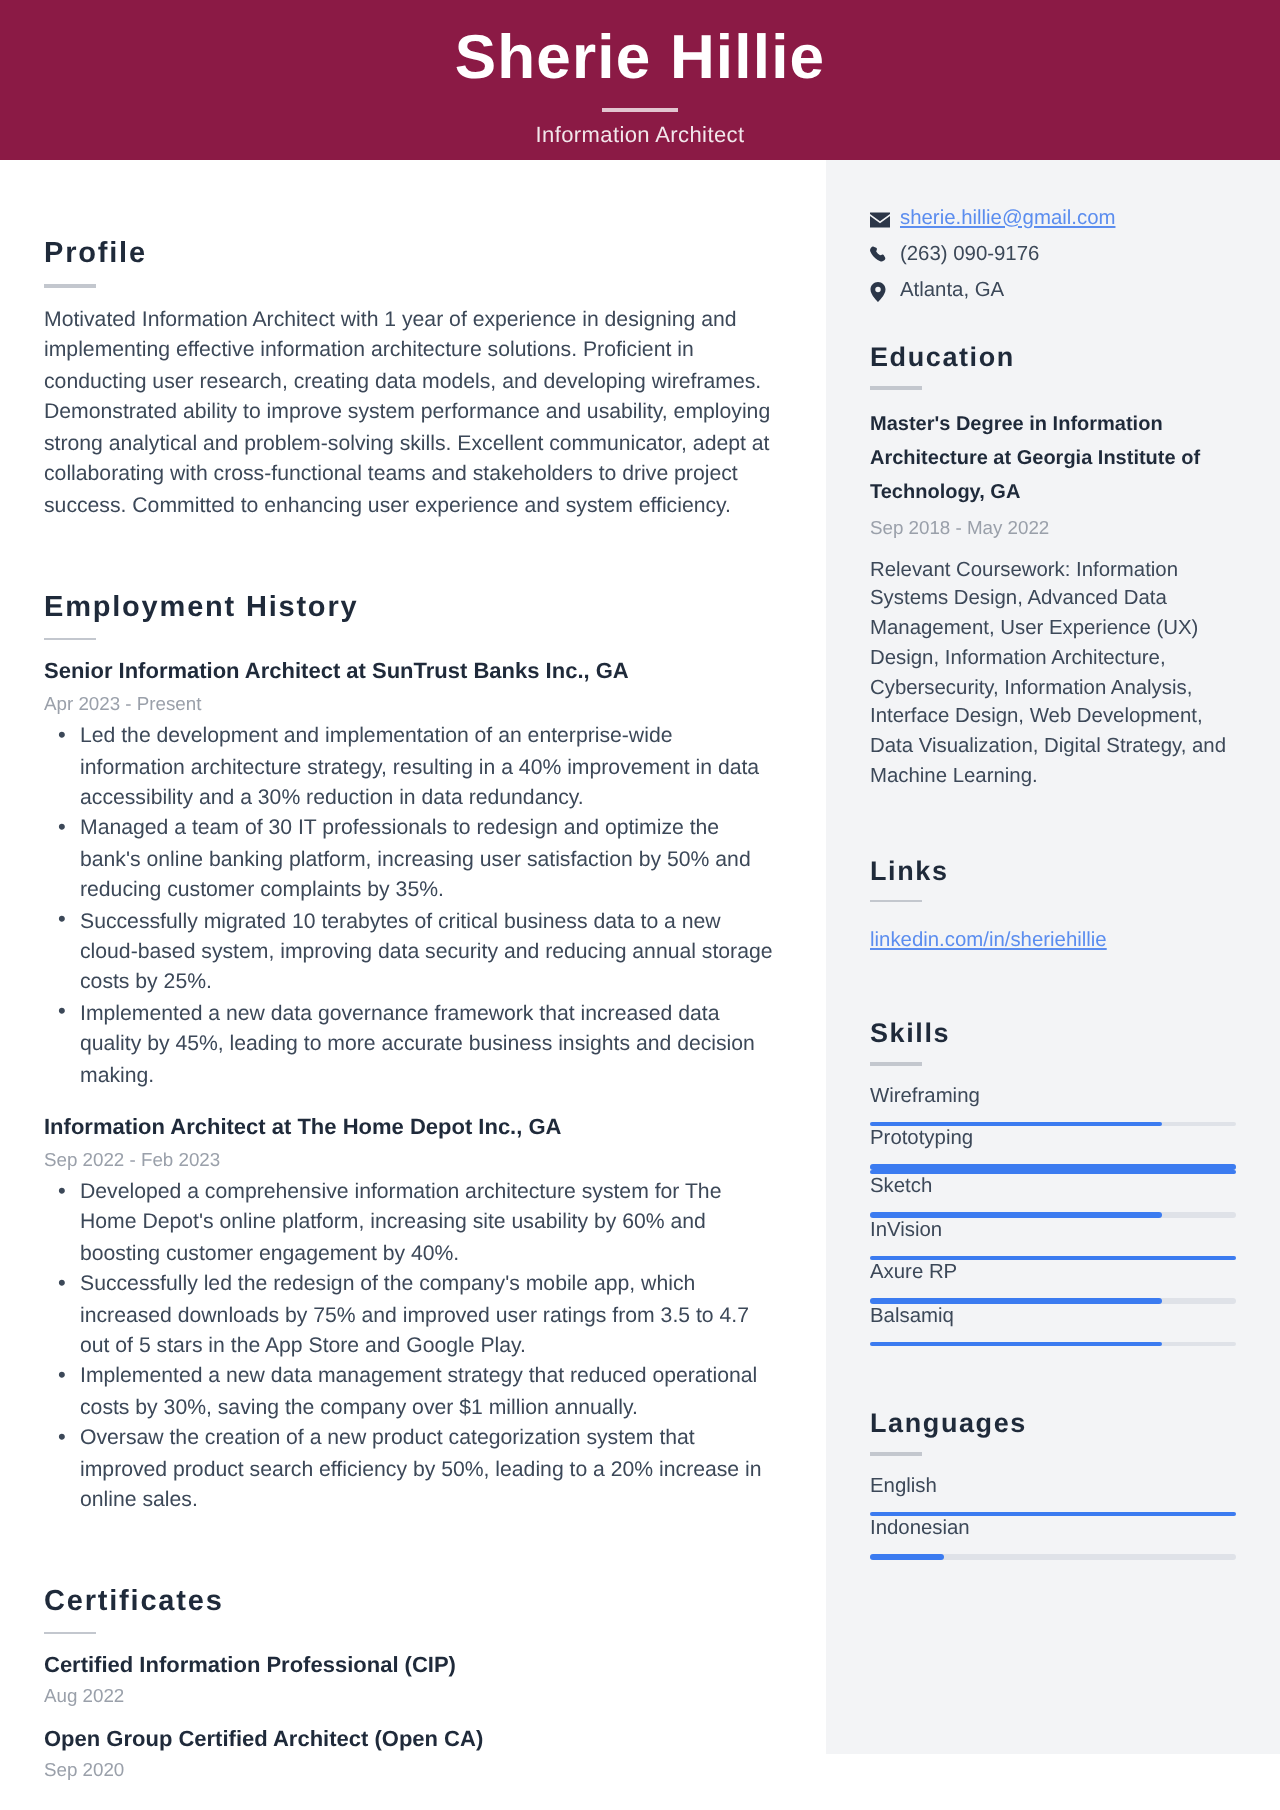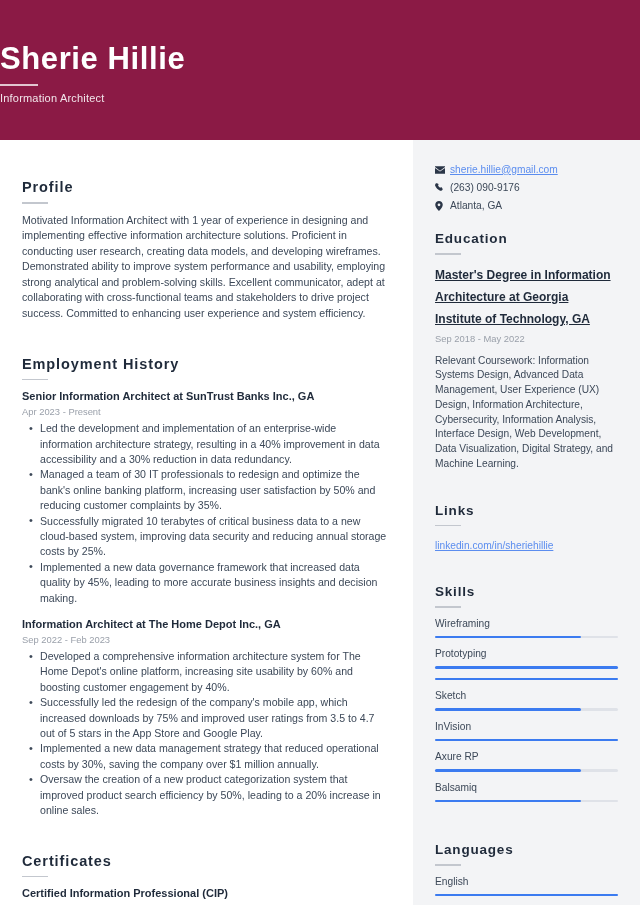--- a/index.html
+++ b/index.html
@@ -15,24 +15,25 @@
   .page {
     position: relative;
     width: 640px;
     height: 905px;
     background: #ffffff;
     overflow: hidden;
   }
 
   
   .header {
-    height: 140px;
+    height: 80px;
     background: #8b1a45;
     display: flex;
     flex-direction: column;
+    align-items: center;
     justify-content: center;
     padding-top: 6px;
   }
   .header-name {
     color: #ffffff;
     font-size: 31px;
     font-weight: bold;
     letter-spacing: 0.6px;
     line-height: 1.12;
   }
@@ -167,25 +168,24 @@
     color: #3c4858;
     line-height: 14px;
   }
   .contact-text.link {
     color: #5b8def;
     text-decoration: underline;
   }
 
   
   .edu-title {
-    font-size: 12px;
+    font-size: 10px;
     font-weight: bold;
     color: #1f2a3a;
-    line-height: 22px;
-    text-decoration: underline;
+    line-height: 17px;
   }
   .edu-date {
     font-size: 9.4px;
     color: #9aa0aa;
     margin-top: 2px;
     line-height: 13px;
   }
   .edu-desc {
     font-size: 10.2px;
     color: #3c4858;
@@ -196,21 +196,21 @@
   
   .side-link {
     font-size: 10.2px;
     color: #5b8def;
     text-decoration: underline;
     line-height: 14px;
     display: inline-block;
   }
 
   
-  .bar-item { margin-bottom: 9px; }
+  .bar-item { }
   .bar-label {
     font-size: 10.2px;
     color: #3c4858;
     line-height: 14px;
     margin-bottom: 5px;
   }
   .bar-track {
     position: relative;
     width: 100%;
     height: 2.5px;

